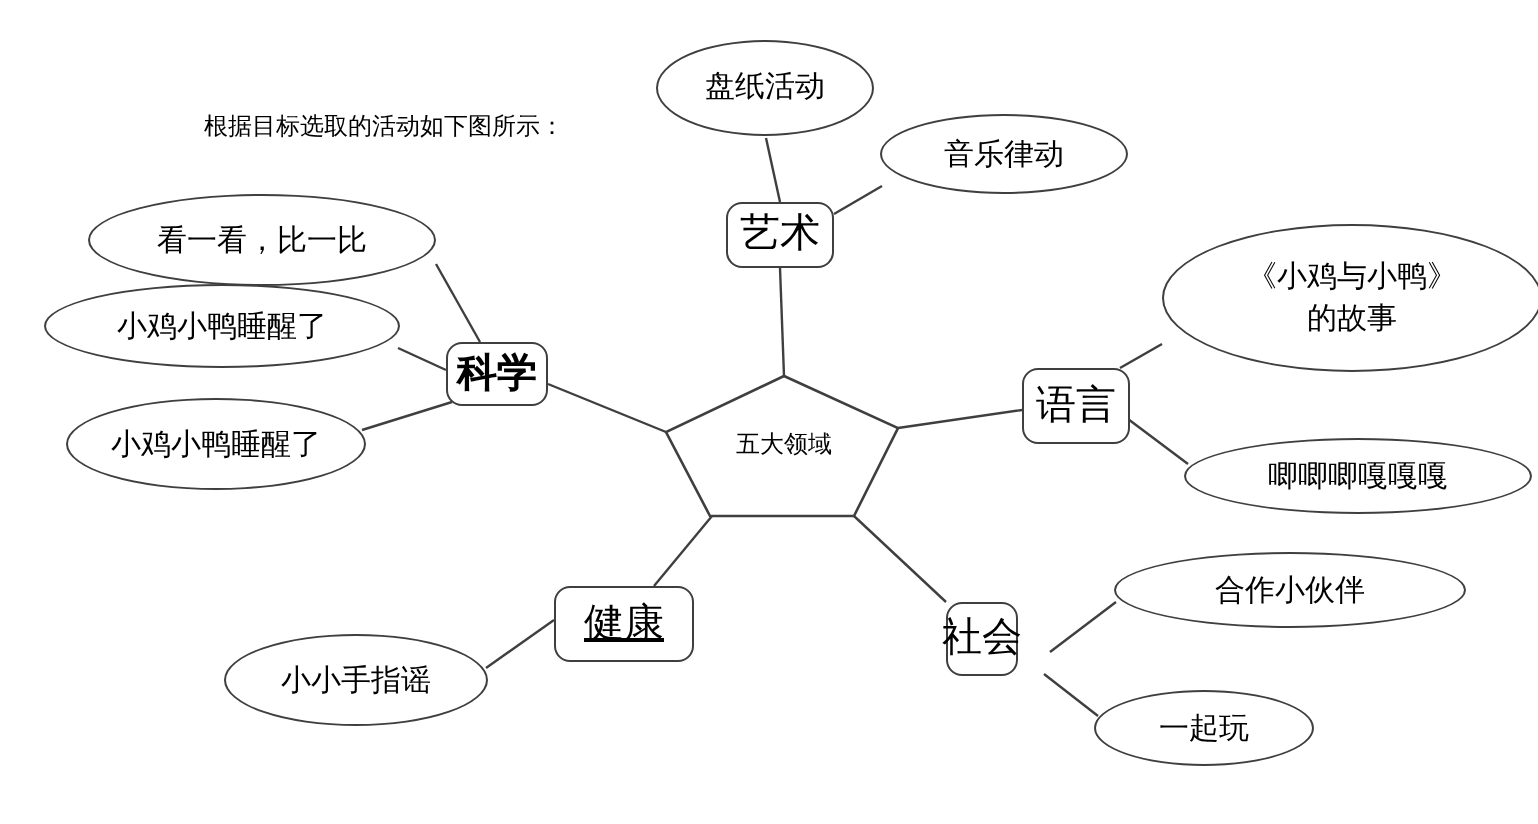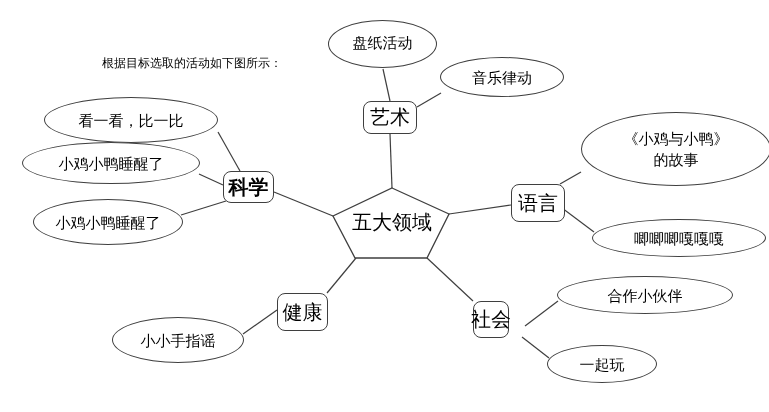--- a/index.html
+++ b/index.html
@@ -19,21 +19,21 @@
   .node {
     position:absolute; display:flex; flex-direction:column;
     align-items:center; justify-content:center;
     background:var(--bg); color:var(--text); text-align:center;
     font-size:15px; line-height:21px; white-space:nowrap;
   }
   .ellipse { border:1.3px solid var(--stroke); border-radius:50%; }
   .rbox    { border:1.4px solid var(--stroke); border-radius:8px; font-size:20px; }
   .center-label {
     position:absolute; background:transparent; border:none;
-    font-size:20px;
+    font-size:12px;
   }
 </style>
 </head>
 <body>
 
 <div class="canvas">
 
   <div class="caption">根据目标选取的活动如下图所示：</div>
 
   <svg class="wires" viewBox="0 0 769 412">
@@ -56,21 +56,21 @@
     <line x1="522" y1="337" x2="549" y2="358"></line>
 
     <polygon points="392,188 449,214 427,258 355,258 333,216"></polygon>
   </svg>
 
   <div class="node center-label" style="left:332px; top:212px; width:120px;">五大领域</div>
 
   <div class="node rbox" style="left:363px; top:101px; width:54px; height:33px;">艺术</div>
   <div class="node rbox" style="left:223px; top:171px; width:51px; height:32px;font-weight:bold;">科学</div>
   <div class="node rbox" style="left:511px; top:184px; width:54px; height:38px;">语言</div>
-  <div class="node rbox" style="left:277px; top:293px; width:51px; height:38px;">健康</div>
+  <div class="node rbox" style="left:277px; top:293px; width:70px; height:38px;text-decoration:underline;">健康</div>
   <div class="node rbox" style="left:473px; top:301px; width:36px; height:37px;">社会</div>
 
   <div class="node ellipse" style="left:328px; top:20px; width:109px; height:48px;font-family:Liberation Mono, monospace;">盘纸活动</div>
   <div class="node ellipse" style="left:440px; top:57px; width:124px; height:40px;">音乐律动</div>
 
   <div class="node ellipse" style="left:44px; top:97px; width:174px; height:46px;">看一看，比一比</div>
   <div class="node ellipse" style="left:22px; top:142px; width:178px; height:42px;">小鸡小鸭睡醒了</div>
   <div class="node ellipse" style="left:33px; top:199px; width:150px; height:46px;">小鸡小鸭睡醒了</div>
 
   <div class="node ellipse" style="left:581px; top:112px; width:190px; height:74px;">

